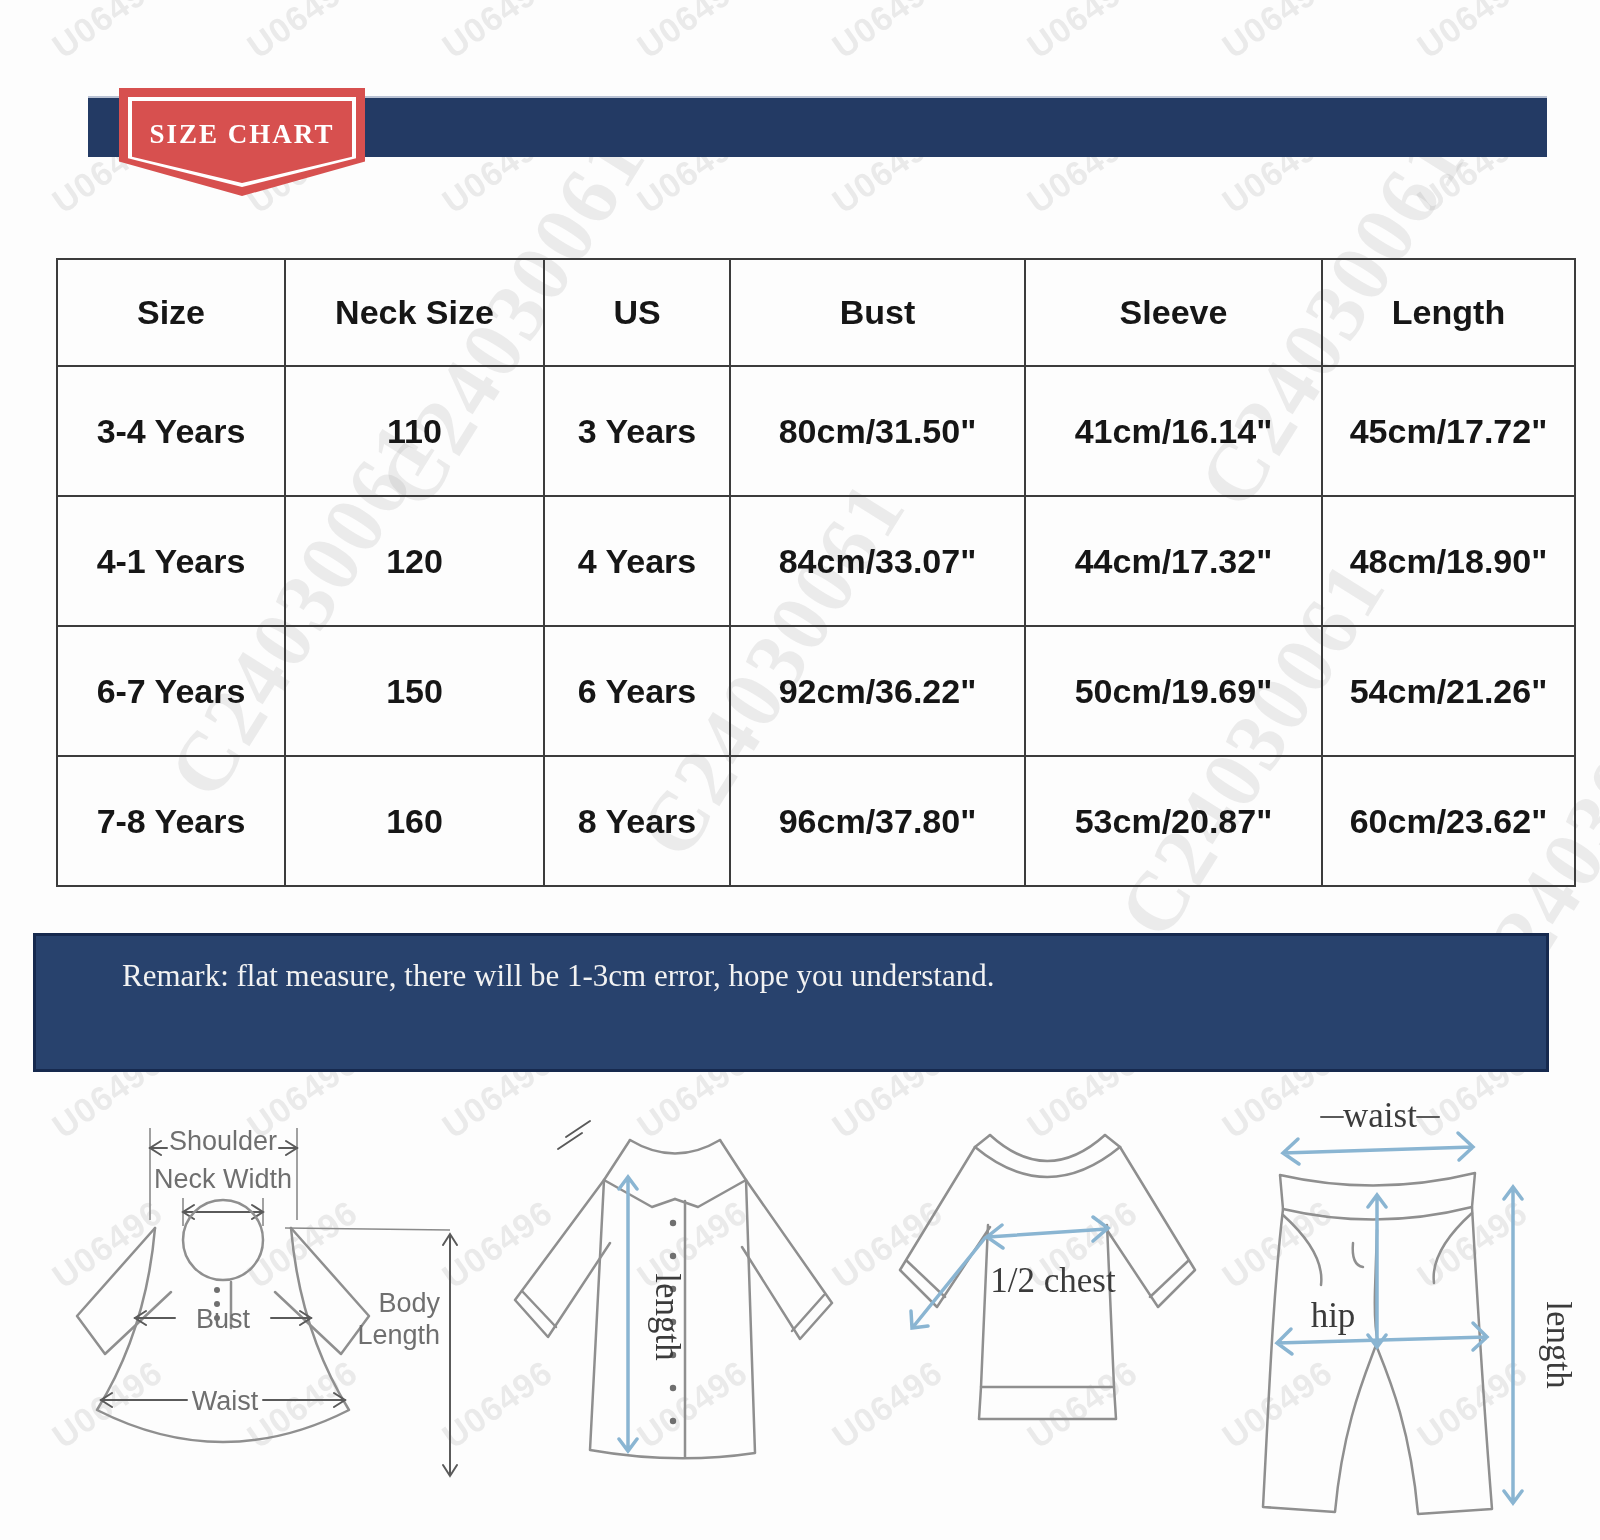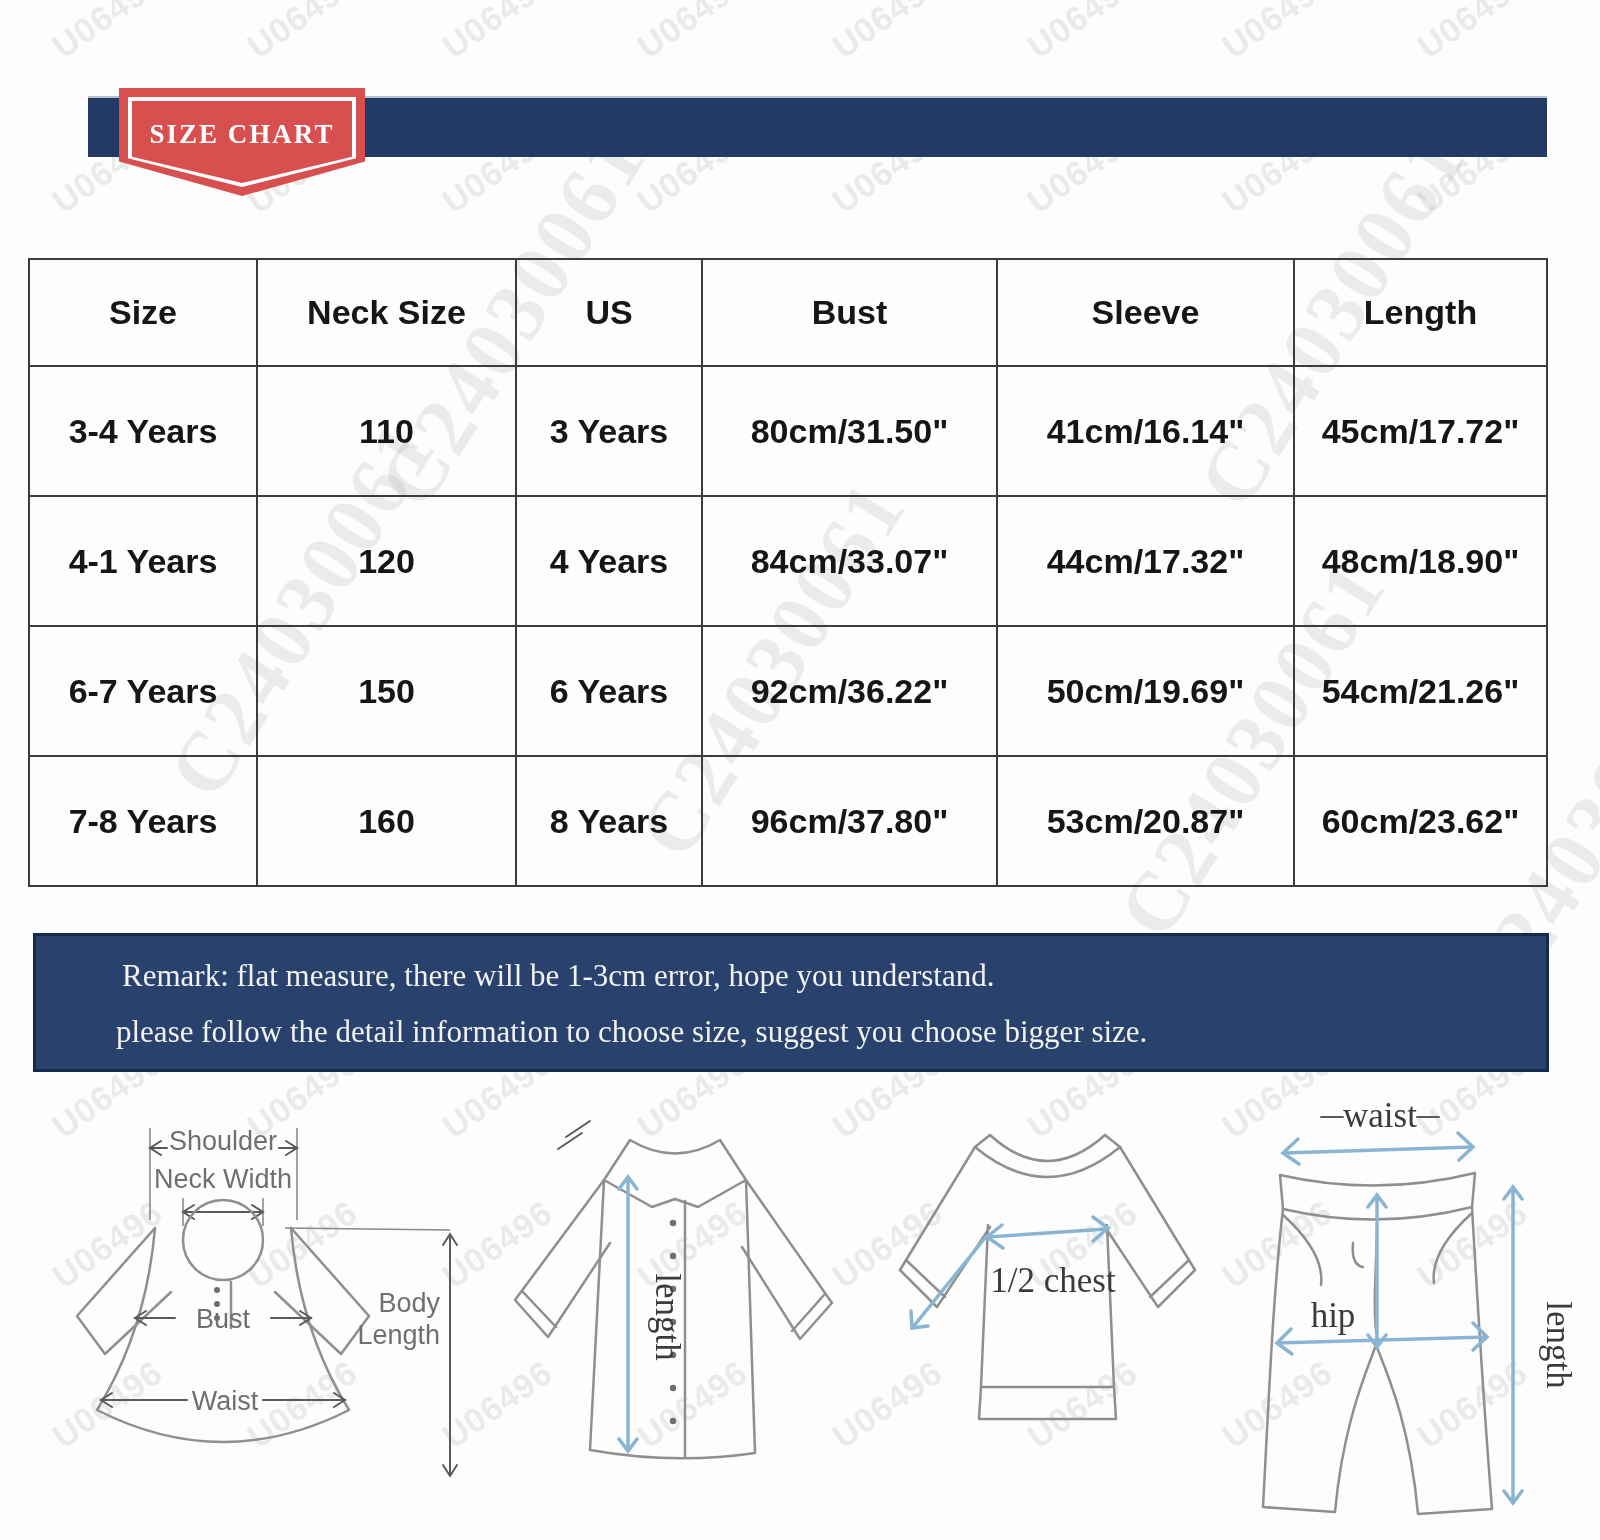--- a/index.html
+++ b/index.html
@@ -21,21 +21,21 @@
   #ribbon .rb-white{position:absolute;left:9px;top:9px;right:9px;bottom:9px;background:#ffffff;
           clip-path:polygon(0 0,100% 0,100% 68%,50% 100%,0 68%);}
   #ribbon .rb-inner{position:absolute;left:13px;top:13px;right:13px;bottom:13px;background:#d7504f;
           clip-path:polygon(0 0,100% 0,100% 68%,50% 100%,0 68%);
           display:flex;align-items:flex-start;justify-content:center;}
   #ribbon .rb-text{margin-top:18px;color:#ffffff;font-family:"Liberation Serif",serif;
           font-weight:bold;font-size:27px;letter-spacing:2px;}
   #main-title{left:0;top:202px;width:1600px;text-align:center;
           font-size:36px;font-weight:bold;color:#111111;letter-spacing:0px;}
   
-  #size-table{left:28px;top:258px;}
+  #size-table{left:56px;top:258px;}
   #size-table table{border-collapse:collapse;table-layout:fixed;width:1518px;background:transparent;}
   #size-table th,#size-table td{border:2px solid #3c3c3c;text-align:center;vertical-align:middle;
           font-size:34px;font-weight:bold;color:#161616;padding:0;}
   #size-table thead tr{height:107px;}
   #size-table tbody tr{height:130px;}
   
   #remark-band{left:33px;top:933px;width:1516px;height:139px;background:#28426d;
           border:3px solid #16294e;box-sizing:border-box;
           font-family:"Liberation Serif",serif;color:#f2f2f2;font-size:31px;}
   #remark-band .rl1{position:absolute;left:86px;top:22px;white-space:nowrap;}
@@ -165,21 +165,20 @@
             <td>96cm/37.80"</td>
             <td>53cm/20.87"</td>
             <td>60cm/23.62"</td>
           </tr>
         </tbody>
     </table>
   </div>
 
   <div id="remark-band" class="content">
     <div class="rl1">Remark: flat measure, there will be 1-3cm error, hope you understand.</div>
-    <div class="rl2">please follow the detail information to choose size, suggest you choose bigger size.</div>
   </div>
 
   <svg class="fig content" style="left:55px;top:1070px" width="460" height="455" viewBox="0 0 460 455">
 
     <line class="dimthin" x1="95" y1="58" x2="95" y2="150"></line>
     <line class="dimthin" x1="242" y1="58" x2="242" y2="150"></line>
     <path class="dim" d="M95,78 L112,78 M224,78 L242,78"></path>
     <path class="dim" d="M106,71 L95,78 L106,85 M231,71 L242,78 L231,85"></path>
     <text class="lbl-sans" x="168" y="80" text-anchor="middle">Shoulder</text>
 

